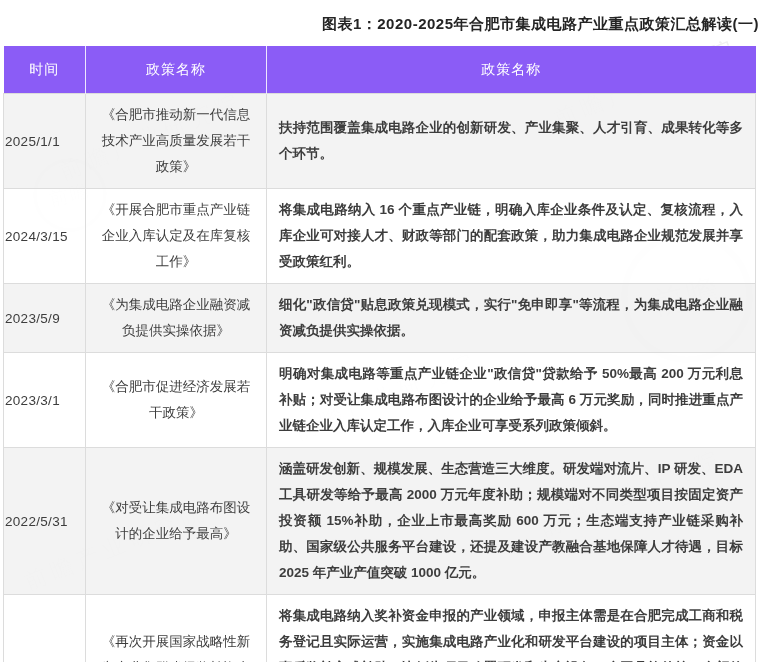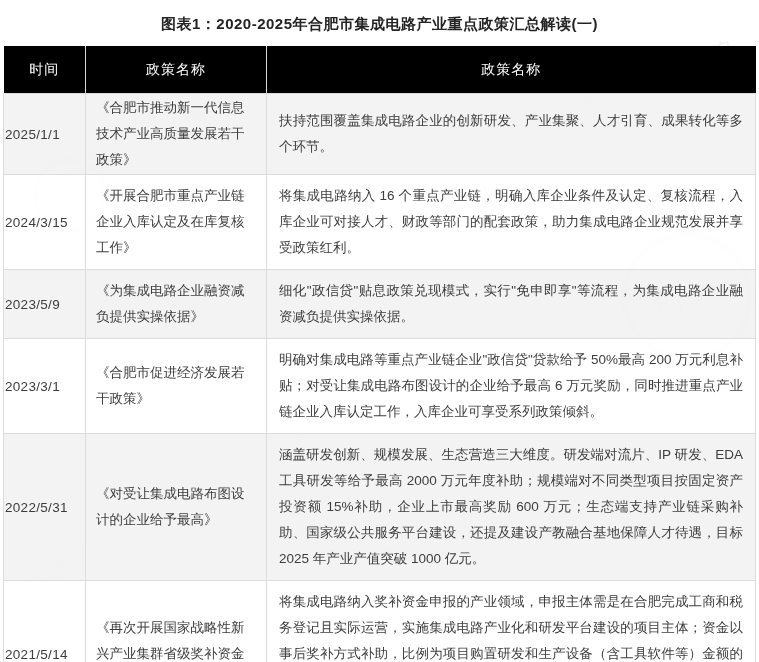--- a/index.html
+++ b/index.html
@@ -2,41 +2,41 @@
 <html><head>
 <meta charset="utf-8">
 <style>
   html,body{margin:0;padding:0;}
   body{
     width:759px;height:662px;overflow:hidden;background:#ffffff;
     font-family:"Liberation Sans","DejaVu Sans",sans-serif;
     -webkit-font-smoothing:antialiased;
   }
   .title{
-    text-align:center;font-size:15px;font-weight:bold;color:#242424;
+    text-align:right;font-size:15px;font-weight:bold;color:#242424;
     padding:14px 0 12px;line-height:20px;letter-spacing:0.5px;
   }
   .twrap{position:relative;margin:0 3px;}
   table{width:100%;border-collapse:collapse;table-layout:fixed;position:relative;z-index:2;}
   col.c1{width:82px;} col.c2{width:181px;}
   thead th{
-    background:#000000;color:#ffffff;font-size:14px;font-weight:normal;
+    background:#8b5cf6;color:#ffffff;font-size:14px;font-weight:normal;
     height:45px;letter-spacing:1px;
     border-right:1px solid rgba(255,255,255,0.85);
   }
   thead th:last-child{border-right:none;}
   tbody td{
     border:1px solid #DCDCDC;font-size:13.5px;color:#3D3D3D;
     vertical-align:middle;background-clip:padding-box;
   }
   tbody tr.odd td{background:rgba(242,242,242,0.92);}
   tbody tr.even td{background:rgba(255,255,255,0.92);}
   td.date{text-align:left;letter-spacing:0.3px;}
-  td.policy{padding:1px 10px;line-height:26px;text-align:left;}
-  td.content{padding:8px 12px;line-height:26px;text-align:justify;}
+  td.policy{padding:8px 10px;line-height:26px;text-align:center;}
+  td.content{padding:8px 12px;line-height:26px;text-align:justify;font-weight:bold;}
   
   .wm{
     position:absolute;z-index:1;pointer-events:none;white-space:nowrap;
     color:rgba(130,130,130,0.12);font-size:23px;letter-spacing:5px;
     transform:rotate(-22deg);
   }
   .wm-logo{
     position:absolute;z-index:1;pointer-events:none;
     border-radius:50%;display:flex;align-items:center;justify-content:center;
     color:rgba(130,130,130,0.13);transform:rotate(-14deg);

